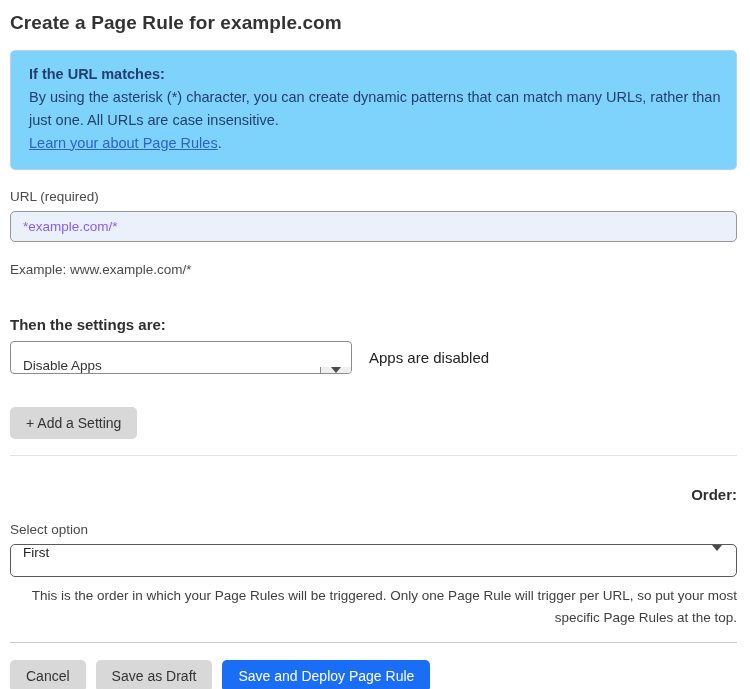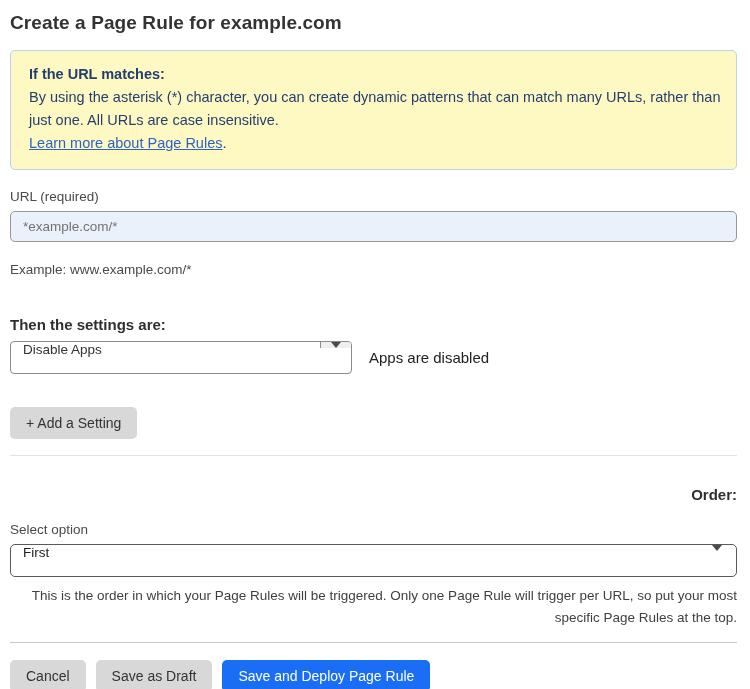--- a/index.html
+++ b/index.html
@@ -16,21 +16,21 @@
 
   .page-title {
     font-size: 19px;
     font-weight: bold;
     color: #333;
     margin: 2px 0 16px 0;
     letter-spacing: 0.1px;
   }
 
   .info-box {
-    background: #fef9c3;
+    background: #7dd3fc;
     border: 1px solid #b9d3ef;
     border-radius: 5px;
     padding: 12px 0 14px 18px;
     color: #243e70;
     font-size: 14.5px;
     line-height: 1.58;
   }
   .info-box .info-heading { font-weight: bold; }
   .info-box a {
     color: #2d63c8;
@@ -48,21 +48,21 @@
     display: block;
     width: 100%;
     height: 31px;
     margin-top: 7px;
     background: #eaf1fb;
     border: 1px solid #979797;
     border-radius: 5px;
     padding: 0 12px;
     font-family: "Liberation Sans", sans-serif;
     font-size: 13.5px;
-    color: #737373;
+    color: #8b5cf6;
   }
 
   .helper-text {
     font-size: 13.5px;
     color: #4a4a4a;
     margin-top: 20px;
   }
 
   .section-heading {
     font-size: 15px;
@@ -75,21 +75,21 @@
     display: flex;
     align-items: center;
     margin-top: 8px;
   }
   .dropdown {
     width: 342px;
     height: 33px;
     border: 1px solid #8b8b8b;
     border-radius: 4px;
     display: flex;
-    align-items: flex-start;
+    align-items: flex-end;
     background: #ffffff;
     cursor: pointer;
     overflow: hidden;
   }
   .dropdown-value {
     flex: 1;
     display: flex;
     align-items: center;
     padding-left: 12px;
     font-size: 13.5px;
@@ -172,21 +172,21 @@
 </head>
 <body>
 
 <div class="content">
 
   <h1 class="page-title">Create a Page Rule for example.com</h1>
 
   <div class="info-box">
     <div class="info-heading">If the URL matches:</div>
     <div class="info-body">By using the asterisk (*) character, you can create dynamic patterns that can match many URLs, rather than just one. All URLs are case insensitive.</div>
-    <div><a>Learn more about Page Rules</a><span>.</span></div>
+    <div><a>Learn your about Page Rules</a><span>.</span></div>
   </div>
 
   <div class="field-label">URL (required)</div>
   <input class="url-input" type="text" value="*example.com/*" style="">
   <div class="helper-text">Example: www.example.com/*</div>
 
   <div class="section-heading settings-heading">Then the settings are:</div>
 
 
   <div class="setting-row">

